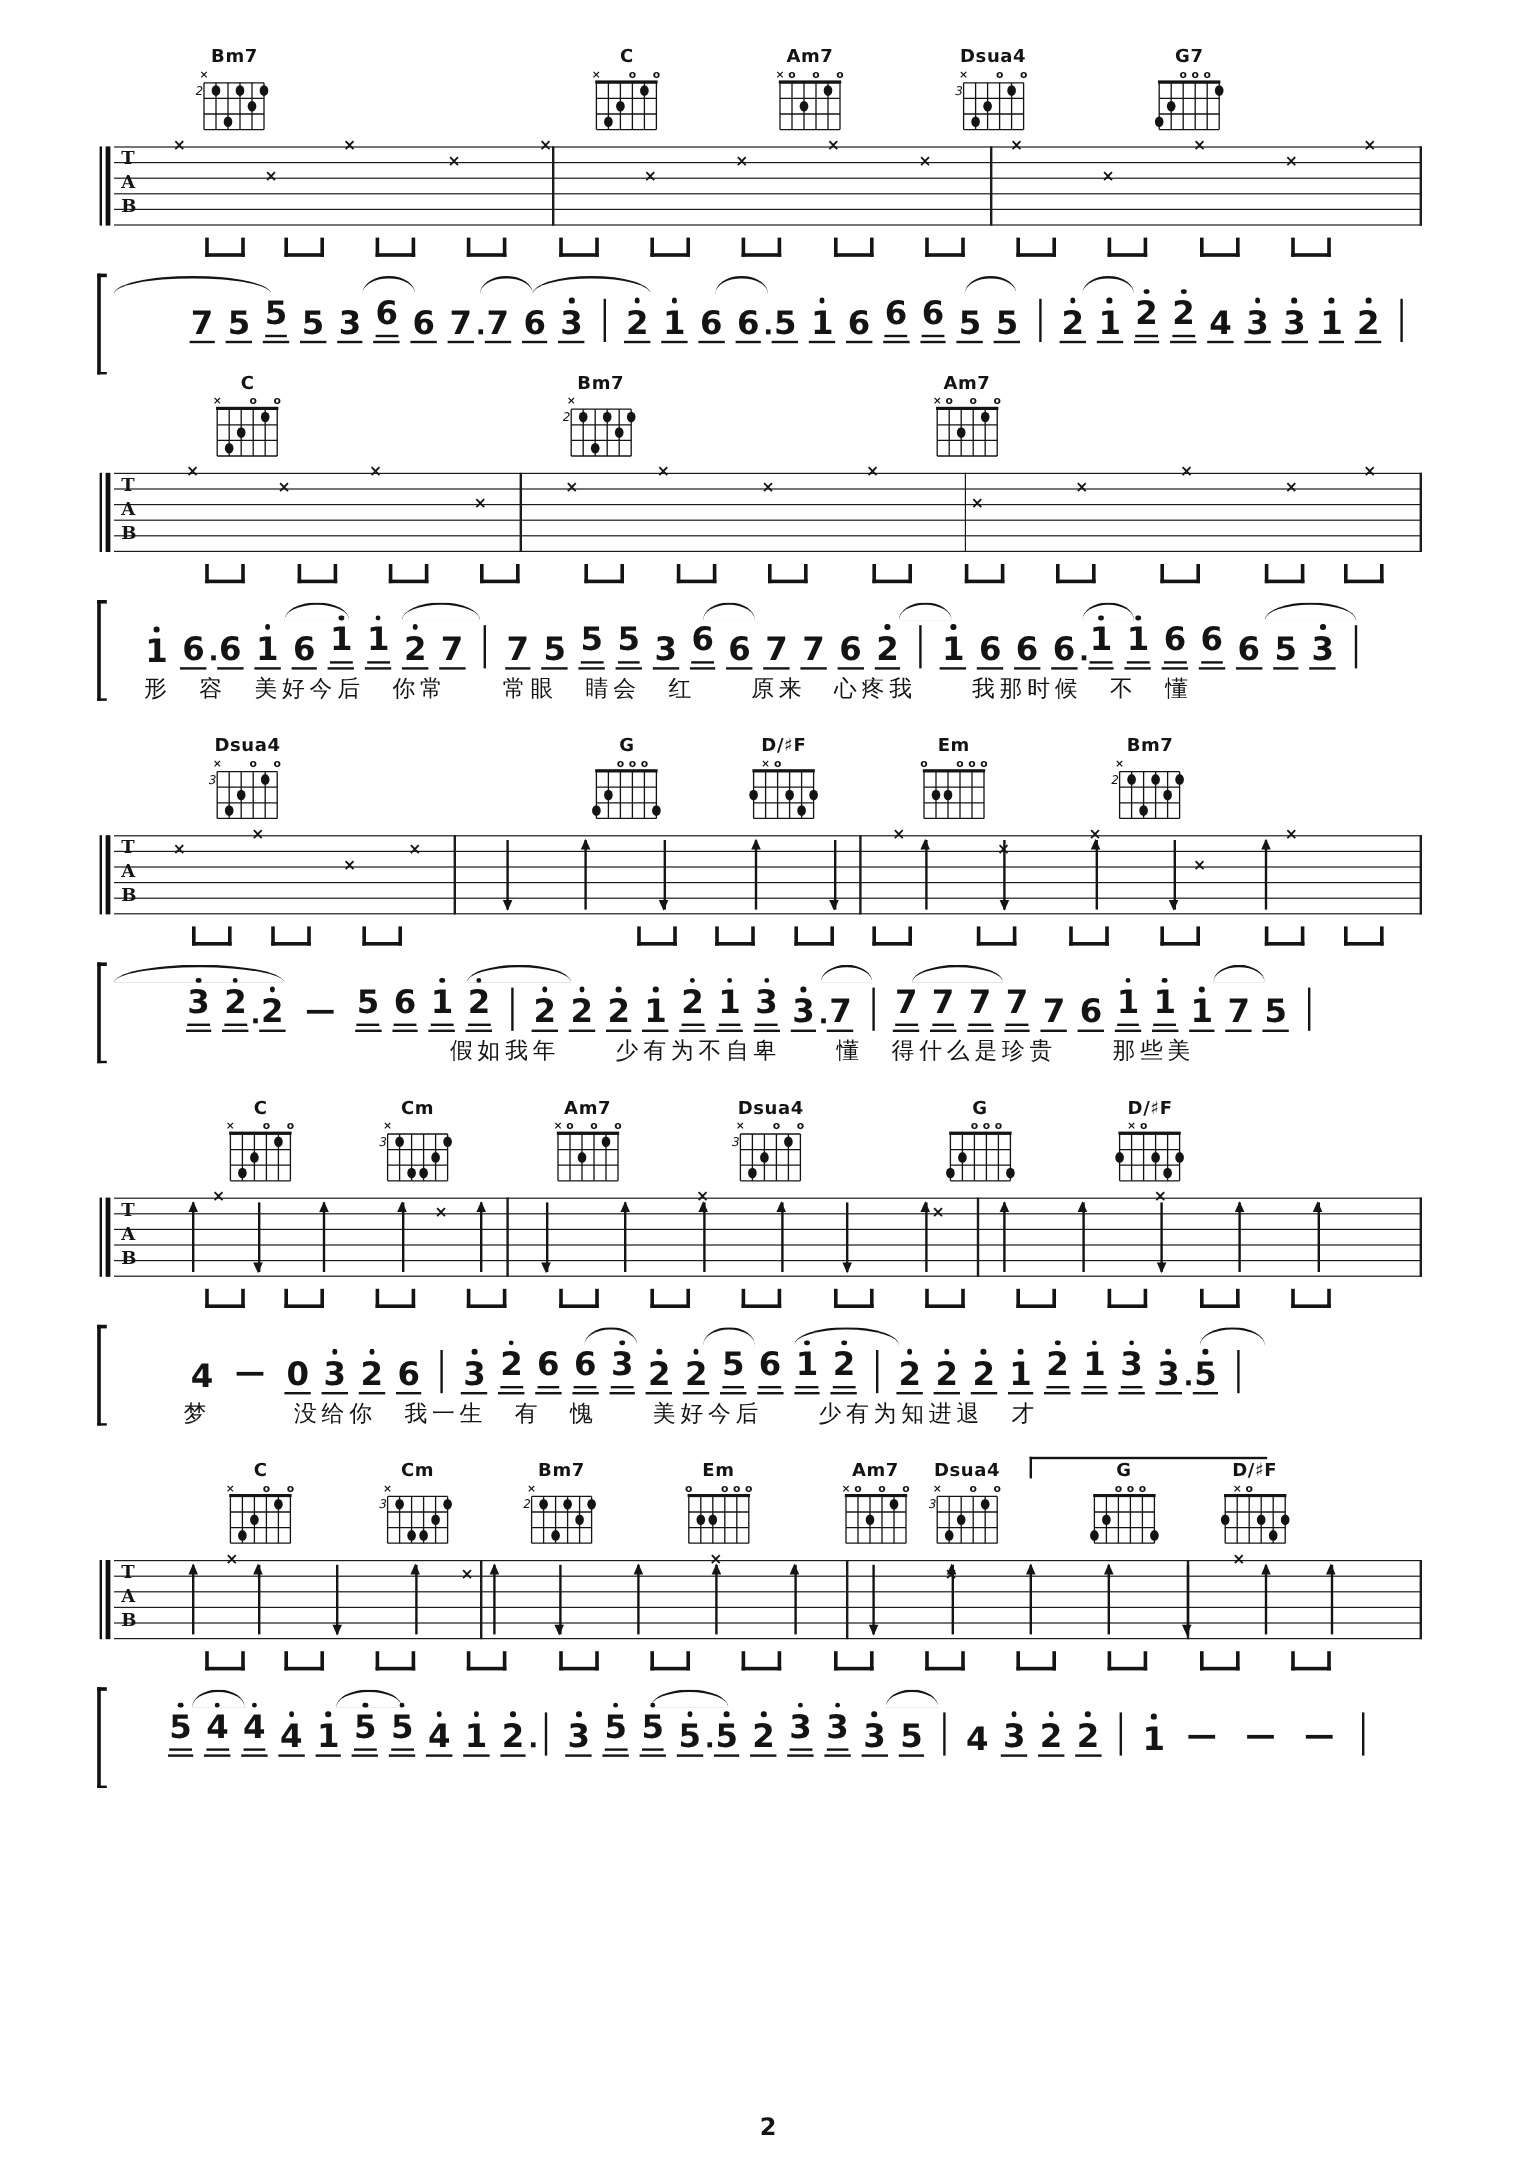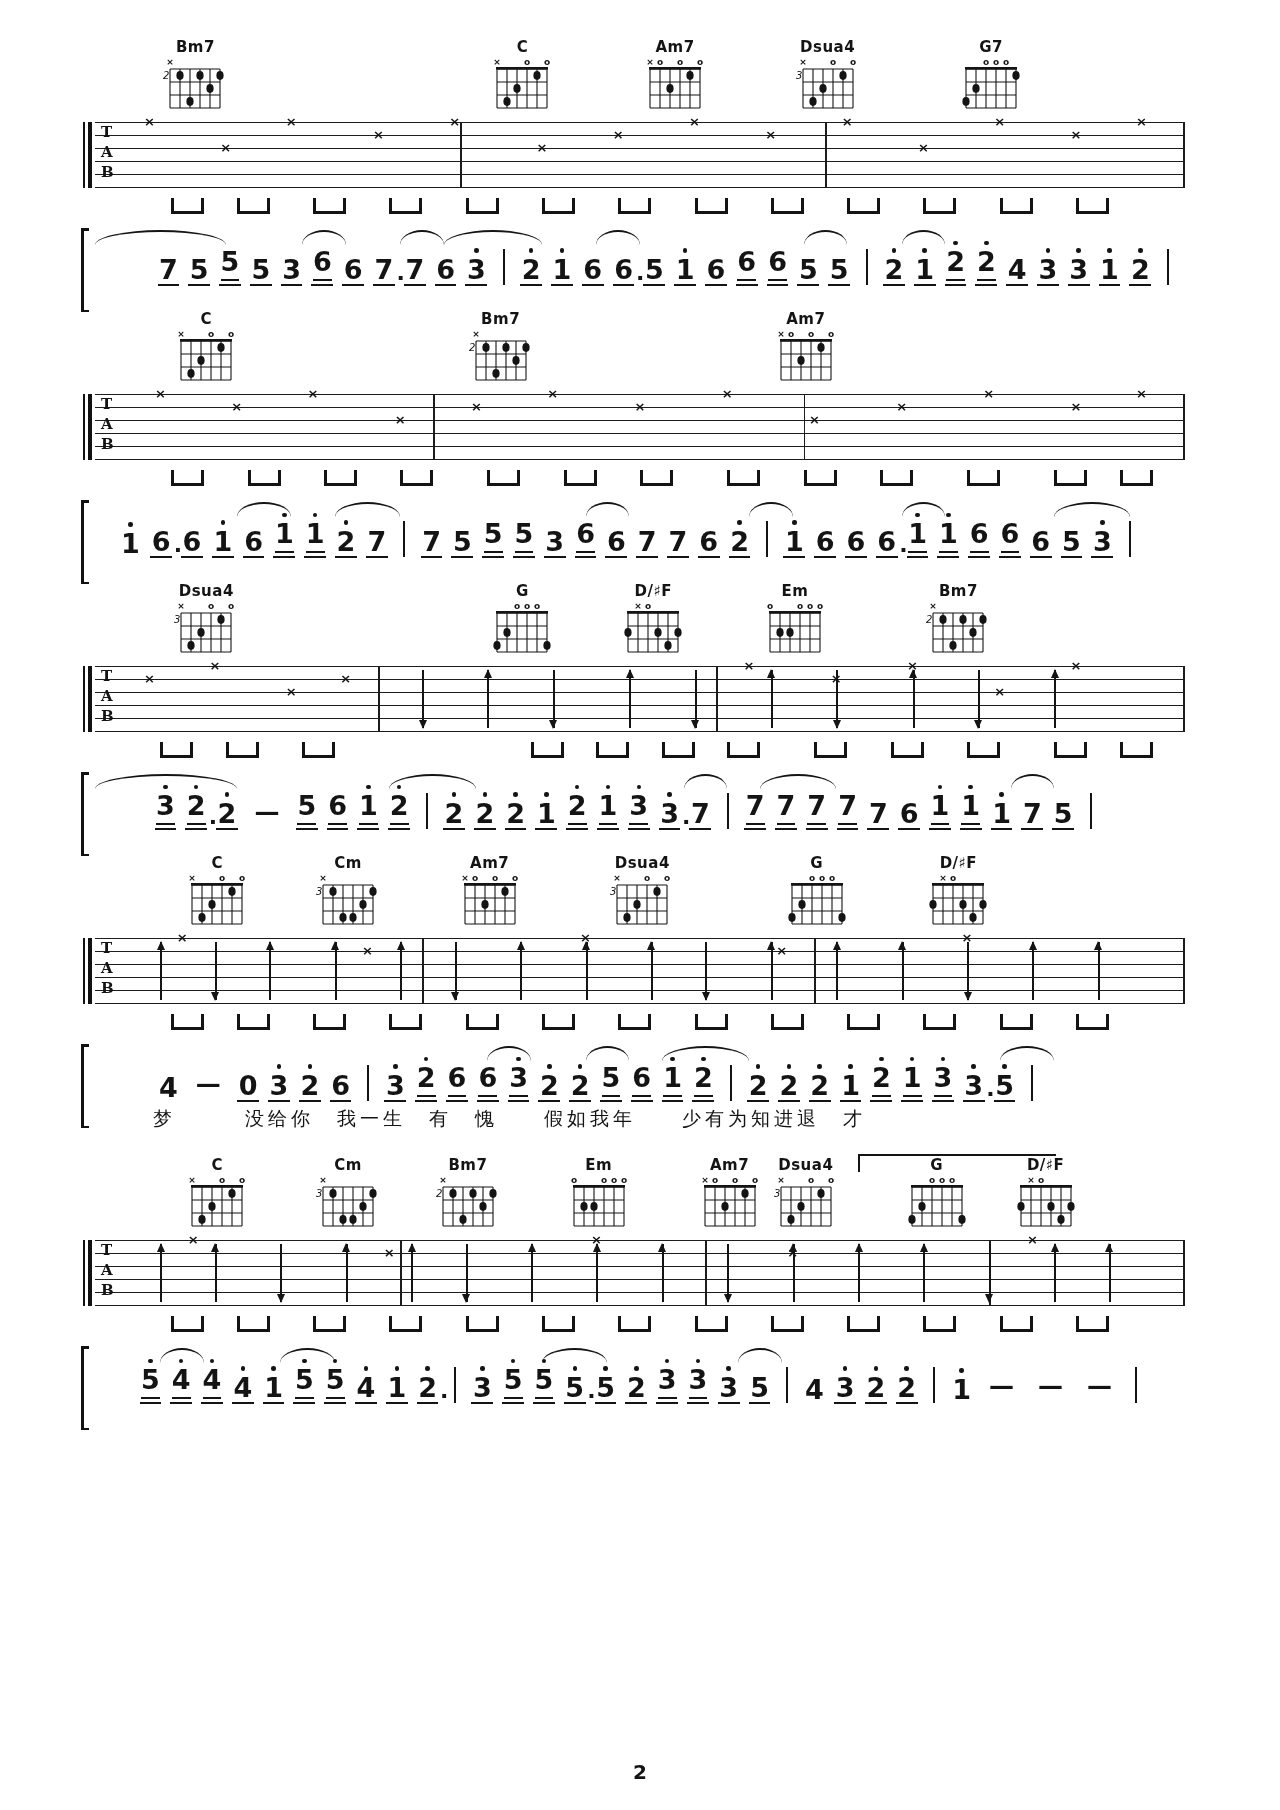--- a/index.html
+++ b/index.html
@@ -596,20 +596,21 @@
           <div class="note u1">
             <div class="odot hid"></div>
             <div class="digit">5</div>
           </div>
           <div class="note u1">
             <div class="odot"></div>
             <div class="digit">3</div>
           </div>
           <div class="mbar"></div>
         </div>
+        <div class="lyrics" style="padding-left: 25px;">形　容　美好今后　你常　　常眼　睛会　红　　原来　心疼我　　我那时候　不　懂</div>
       </div>
       <div class="system">
         <div class="chord-row">
           <div class="chord" style="left: 7%;">
             <div class="chord-name">Dsua4</div>
             <svg width="64" height="62">
               <text x="7" y="10" text-anchor="middle" font-size="9" font-weight="bold" fill="#141414">×</text>
               <text x="37" y="10" text-anchor="middle" font-size="9" font-weight="bold" fill="#141414">o</text>
               <text x="57" y="10" text-anchor="middle" font-size="9" font-weight="bold" fill="#141414">o</text>
               <text x="0" y="24" font-size="10" font-style="italic" fill="#141414">3</text>
@@ -879,20 +880,21 @@
           <div class="note u1">
             <div class="odot hid"></div>
             <div class="digit">7</div>
           </div>
           <div class="note u1">
             <div class="odot hid"></div>
             <div class="digit">5</div>
           </div>
           <div class="mbar"></div>
         </div>
+        <div class="lyrics" style="padding-left: 280px;">假如我年　　少有为不自卑　　懂　得什么是珍贵　　那些美</div>
       </div>
       <div class="system">
         <div class="chord-row">
           <div class="chord" style="left: 8%;">
             <div class="chord-name">C</div>
             <svg width="64" height="62">
               <text x="7" y="10" text-anchor="middle" font-size="9" font-weight="bold" fill="#141414">×</text>
               <text x="37" y="10" text-anchor="middle" font-size="9" font-weight="bold" fill="#141414">o</text>
               <text x="57" y="10" text-anchor="middle" font-size="9" font-weight="bold" fill="#141414">o</text>
               <rect x="6" y="12" width="52" height="2.6" fill="#141414"></rect>
@@ -1177,21 +1179,21 @@
             <div class="odot"></div>
             <div class="digit">3</div>
             <div class="adot">·</div>
           </div>
           <div class="note u1">
             <div class="odot"></div>
             <div class="digit">5</div>
           </div>
           <div class="mbar"></div>
         </div>
-        <div class="lyrics" style="padding-left: 58px;">梦　　　没给你　我一生　有　愧　　假如我年　　少有为知进退　才</div>
+        <div class="lyrics" style="padding-left: 58px;">梦　　　没给你　我一生　有　愧　　美好今后　　少有为知进退　才</div>
       </div>
       <div class="system">
         <div class="chord-row">
           <div class="volta" style="left: 70%; width: 18%;"></div>
           <div class="chord" style="left: 8%;">
             <div class="chord-name">C</div>
             <svg width="64" height="62">
               <text x="7" y="10" text-anchor="middle" font-size="9" font-weight="bold" fill="#141414">×</text>
               <text x="37" y="10" text-anchor="middle" font-size="9" font-weight="bold" fill="#141414">o</text>
               <text x="57" y="10" text-anchor="middle" font-size="9" font-weight="bold" fill="#141414">o</text>

